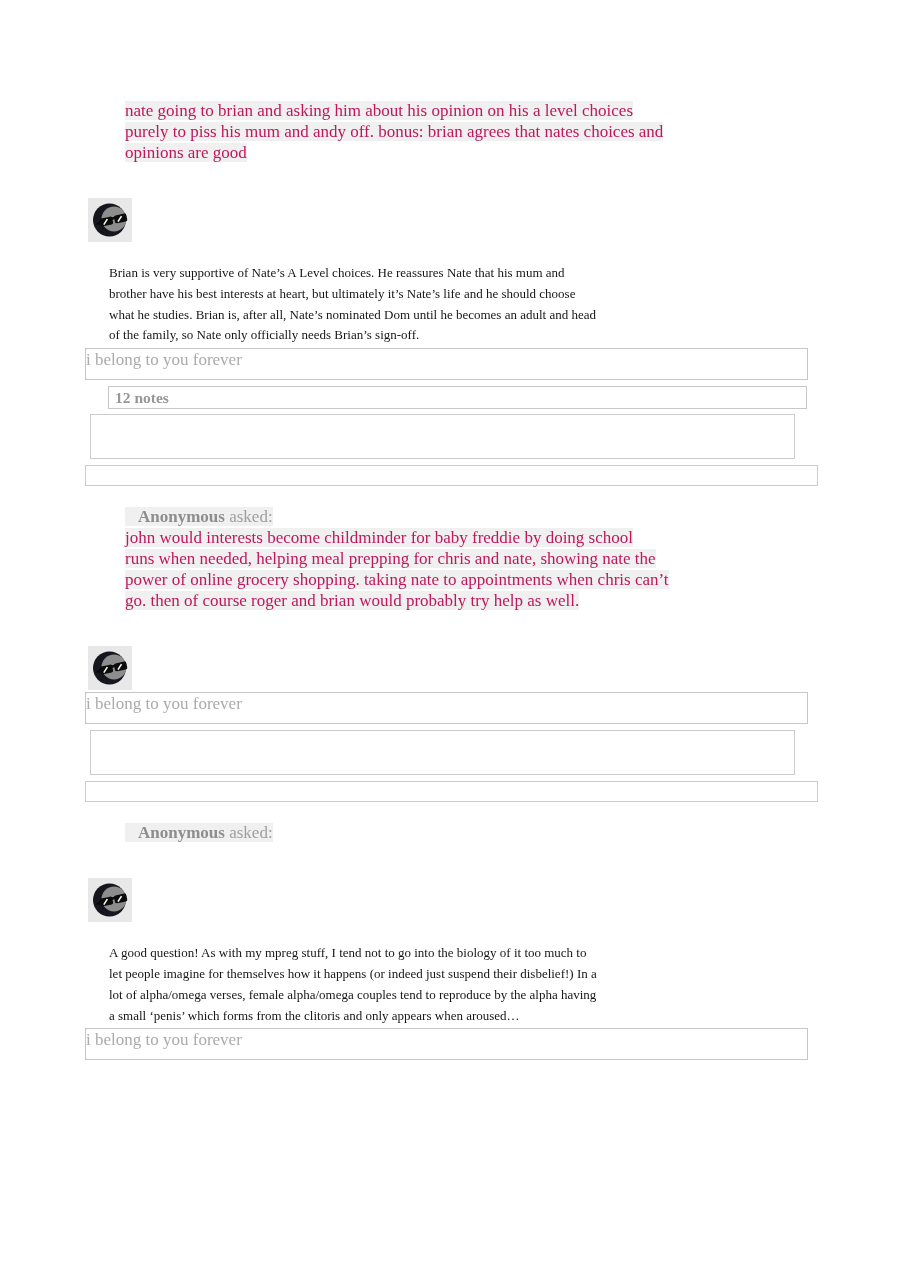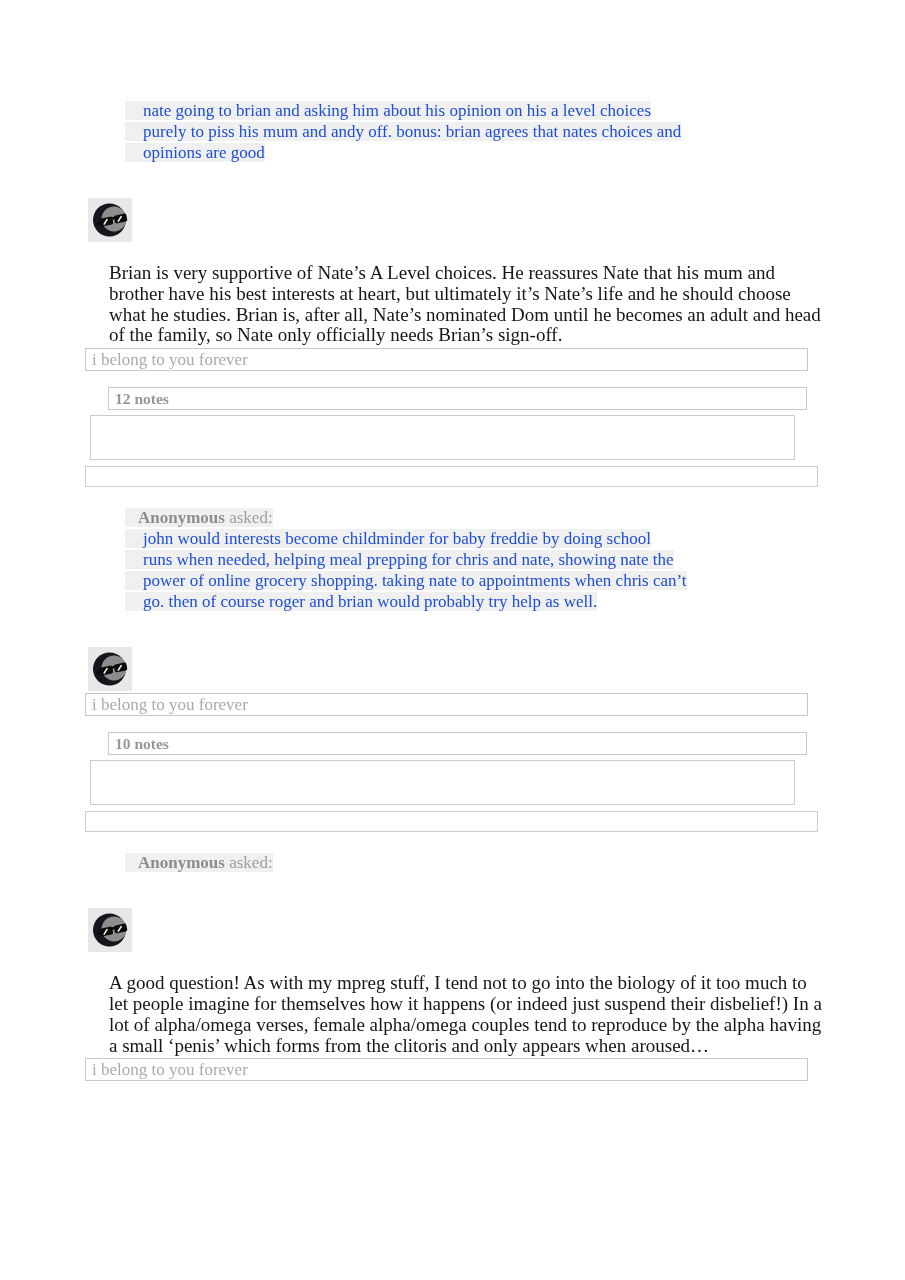--- a/index.html
+++ b/index.html
@@ -23,53 +23,52 @@
     line-height: 21px;
   }
   .ask-header { margin: 0 0 0 0; }
   .hl {
     background: #f0f0f0;
     white-space: pre-wrap;
     box-decoration-break: clone;
   }
   .asker { font-weight: bold; color: #8e8e8e; padding-left: 13px; }
   .asked { color: #9e9e9e; }
-  .q-text { color: #1d4ed8; padding-left: 18px; }
+  .q-text { color: #be185d; }
 
   
   .avatar {
     display: block;
     width: 44px;
     height: 44px;
     margin: 35px 0 0 88px;
     cursor: pointer;
   }
 
   
   .answer {
     margin: 21px 0 0 109px;
-    font-size: 19px;
+    font-size: 13px;
     line-height: 20.8px;
     white-space: pre-wrap;
     color: #161616;
   }
 
   
   .bar {
     box-sizing: border-box;
     border: 1px solid #c7c7c7;
     background: #ffffff;
     overflow: hidden;
   }
   .bar-bloglink {
-    margin: 2px 0 16px 85px;
+    margin: 2px 0 6px 85px;
     width: 723px;
-    height: 23px;
+    height: 32px;
     line-height: 21px;
-    padding-left: 6px;
     font-size: 17px;
     color: #aaaaaa;
     cursor: pointer;
   }
   .bar-notes {
     margin: 6px 0 0 108px;
     width: 699px;
     height: 23px;
     line-height: 21px;
     padding-left: 6px;
@@ -155,21 +154,20 @@
           <rect x="26.5" y="18.5" width="12.5" height="8" rx="1.8" fill="#0b0b0b"></rect>
           <rect x="23.5" y="19.5" width="4.5" height="2.6" fill="#0b0b0b"></rect>
           <path d="M15 25 l4.6 -4.6" stroke="#f5f5f5" stroke-width="1.6" fill="none"></path>
           <path d="M29.5 25 l4.6 -4.6" stroke="#f5f5f5" stroke-width="1.6" fill="none"></path>
         </g>
       </g>
     </svg>
 
 
     <div class="bar bar-bloglink">i belong to you forever</div>
-    <div class="bar bar-notes">10 notes</div>
     <div class="embed-tall"></div>
     <div class="embed-short"></div>
   </section>
 
   <section class="post post-gap">
     <div class="q-block">
       <div class="ask-header"><span class="hl"><span class="asker">Anonymous</span><span class="asked"> asked:</span></span></div>
     </div>
 
     <svg class="avatar" viewBox="0 0 44 44" width="44" height="44" xmlns="http://www.w3.org/2000/svg">

